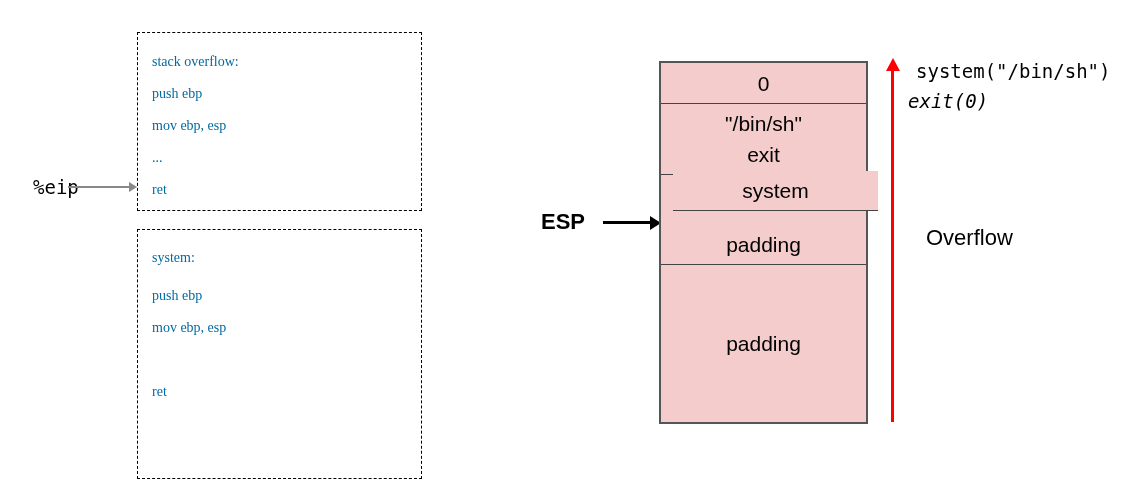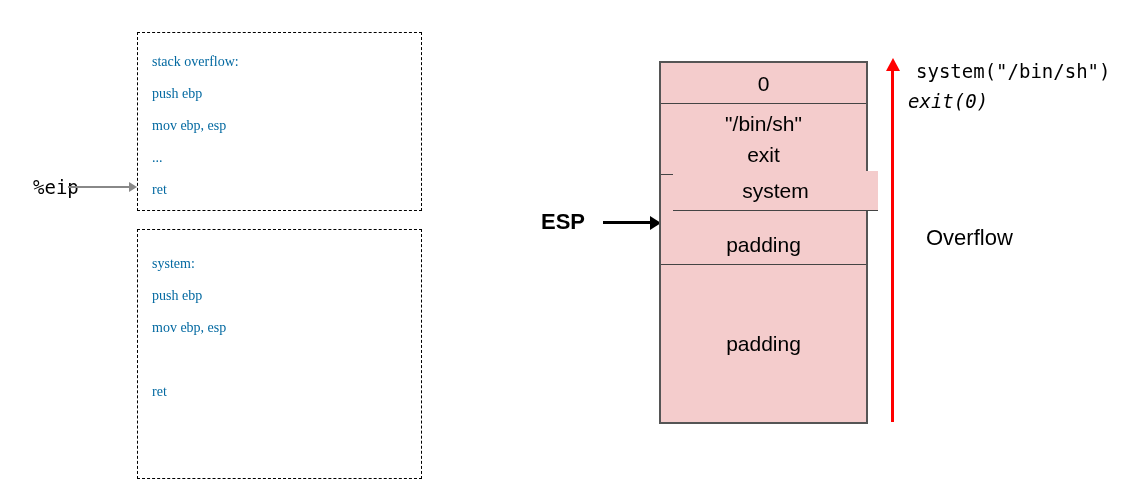--- a/index.html
+++ b/index.html
@@ -129,21 +129,21 @@
   <div class="code-line" style="left:152px; top:116px;">mov ebp, esp</div>
   <div class="code-line" style="left:152px; top:148px;">...</div>
   <div class="code-line" style="left:152px; top:180px;">ret</div>
 
   <div class="mono-label" style="left:33px; top:178px;">%eip</div>
   <div class="arrow-gray-shaft" style="left:68px; top:186px; width:62px;"></div>
   <div class="arrow-gray-head" style="left:129px; top:182px;"></div>
 
   <div class="code-box" style="left:137px; top:229px; width:285px; height:250px;"></div>
 
-  <div class="code-line" style="left:152px; top:254px;">system:</div>
+  <div class="code-line" style="left:152px; top:248px;">system:</div>
   <div class="code-line" style="left:152px; top:286px;">push ebp</div>
   <div class="code-line" style="left:152px; top:318px;">mov ebp, esp</div>
   <div class="code-line" style="left:152px; top:382px;">ret</div>
 
   <div class="sans-label" style="left:541px; top:211px;font-weight:bold;">ESP</div>
   <div class="arrow-black-shaft" style="left:603px; top:221px; width:48px;"></div>
   <div class="arrow-black-head" style="left:650px; top:216px;"></div>
 
   <div class="stack-box" style="left:659px; top:61px; width:209px; height:363px;">
 

